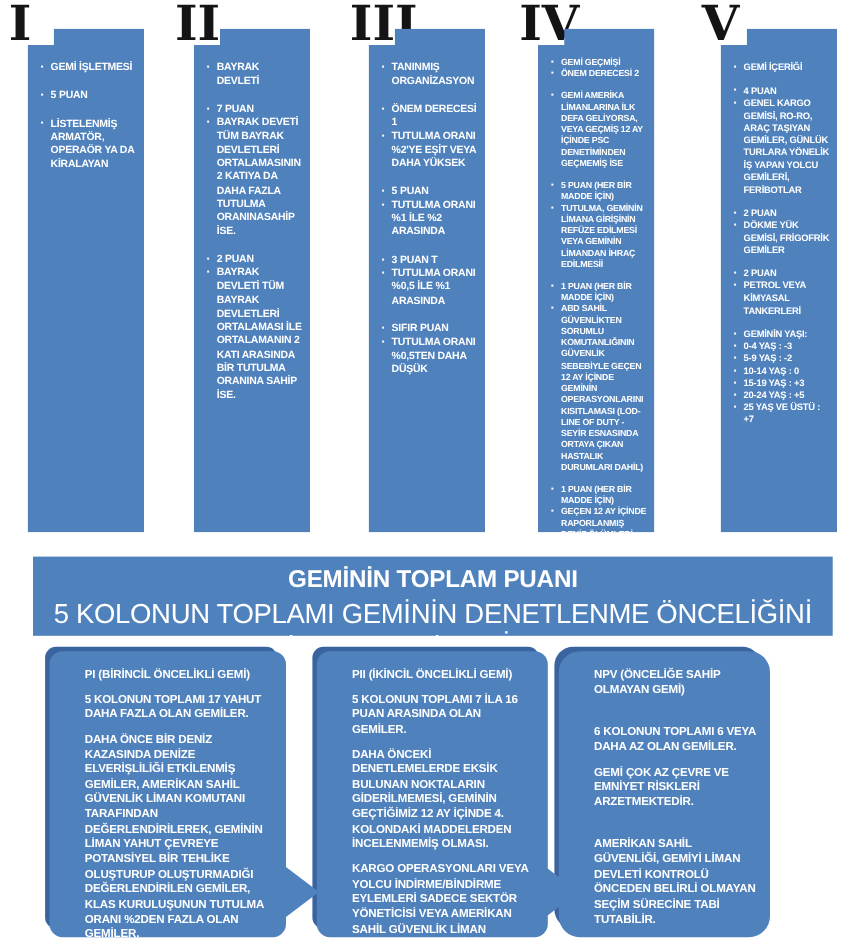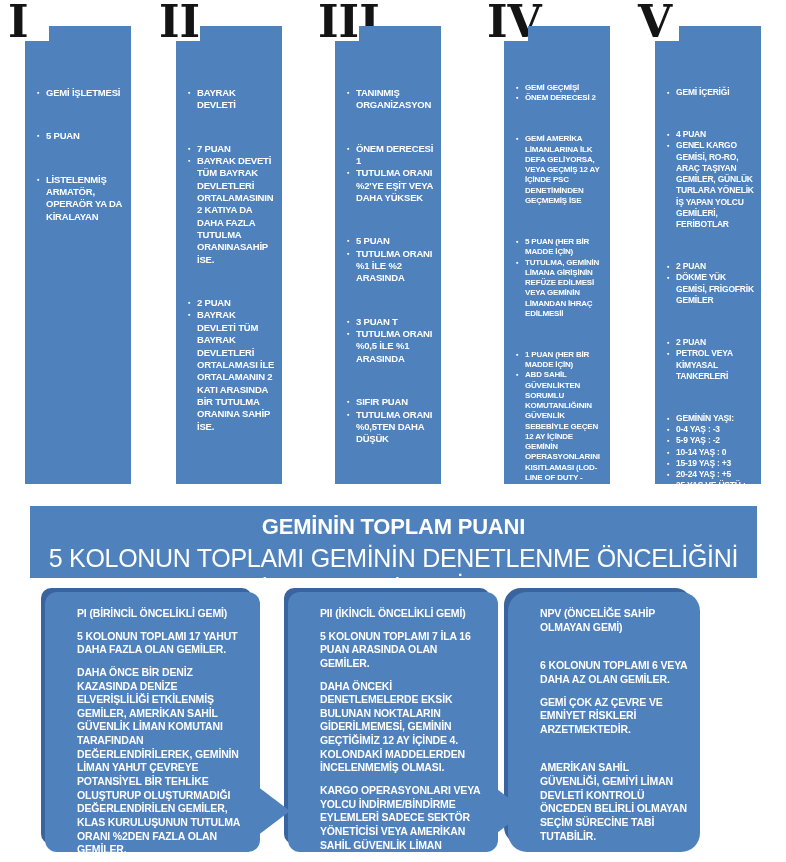--- a/index.html
+++ b/index.html
@@ -6,35 +6,35 @@
   body {
     width:786px; height:862px; position:relative; background:#ffffff;
     font-family:"Liberation Sans", sans-serif; overflow:hidden;
   }
 
   
   .col-wrap { position:absolute; top:26px; width:106px; }
   .col-wrap:nth-of-type(1){ left:25px; }
   .col-wrap:nth-of-type(2){ left:176px; }
   .col-wrap:nth-of-type(3){ left:335px; }
-  .col-wrap:nth-of-type(4){ left:504px; }
+  .col-wrap:nth-of-type(4){ left:489px; }
   .col-wrap:nth-of-type(5){ left:655px; }
 
   .numeral {
     position:absolute; top:-26px; left:-17px;
     font-family:"DejaVu Serif", serif; font-weight:700; font-size:44px;
     line-height:1; color:#141414;
   }
 
   .col-box {
     width:106px; height:458px; background:#4f81bd; box-sizing:border-box;
     clip-path: polygon(0 15px, 24px 15px, 24px 0, 100% 0, 100% 100%, 0 100%);
     padding:30px 7px 6px 12px; color:#ffffff; font-weight:700;
   }
-  .group { margin-bottom:13px;margin-top:31px; }
+  .group { margin-bottom:13px; }
   .bullet { position:relative; padding-left:9px; letter-spacing:-0.2px; }
   .bullet::before { content:"▪"; position:absolute; left:0; top:1px; font-size:7px; }
 
   .col-wrap:nth-of-type(1) .col-box,
   .col-wrap:nth-of-type(2) .col-box,
   .col-wrap:nth-of-type(3) .col-box { font-size:9.5px; line-height:1.3; }
   .col-wrap:nth-of-type(4) .col-box { font-size:8px;  line-height:1.28; padding-top:26px; }
   .col-wrap:nth-of-type(4) .group   { margin-bottom:10px; }
   .col-wrap:nth-of-type(5) .col-box { font-size:8.5px; line-height:1.32; }
   .col-wrap:nth-of-type(5) .group   { margin-bottom:10px; }

